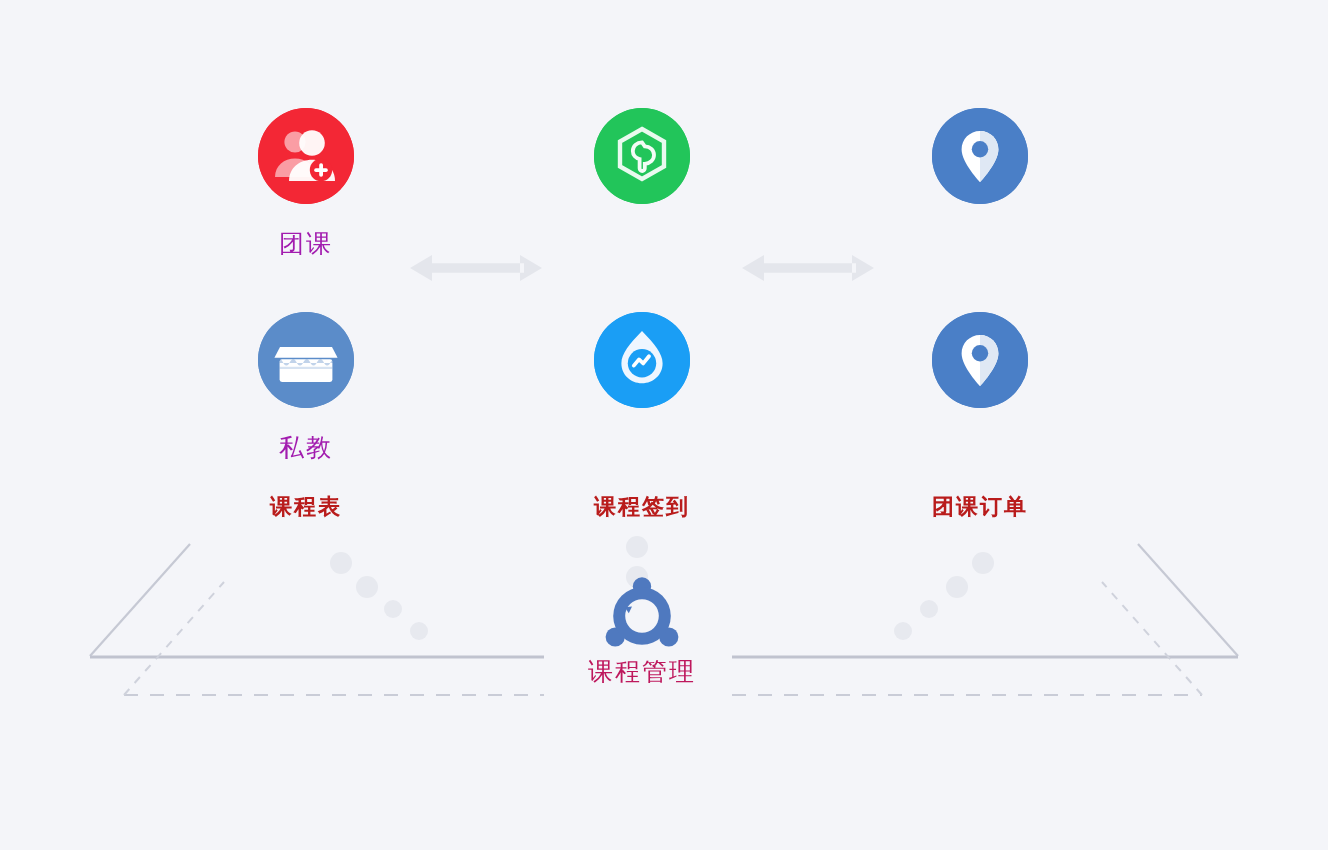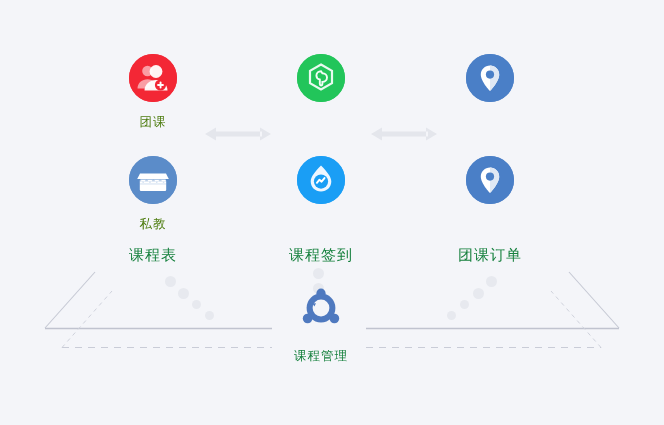--- a/index.html
+++ b/index.html
@@ -57,33 +57,33 @@
 
   .c-red   { background: #f32735; }
   .c-green { background: #22c55a; }
   .c-blue  { background: #4a7fc7; }
   .c-blue2 { background: #5b8cc9; }
   .c-cyan  { background: #1a9ef5; }
 
   .node-label {
     margin-top: 14px;
     font-size: 12.5px;
-    color: #4d7c0f;
+    color: #a21caf;
     letter-spacing: 1px;
     line-height: 1;
   }
 
   .section-title {
     position: absolute;
     top: 246px;
     width: 160px;
     text-align: center;
-    font-size: 15px;
-    color: #15803d;
-    font-weight: normal;
+    font-size: 11px;
+    color: #b91c1c;
+    font-weight: bold;
     letter-spacing: 1px;
   }
 
   
   .arrow {
     position: absolute;
     top: 126px;
     width: 66px;
     height: 16px;
   }
@@ -96,23 +96,23 @@
     left: 241px;
     top: 286px;
     width: 160px;
     text-align: center;
   }
   #bottom-node .circle-plain {
     width: 44px; height: 44px;
     margin: 0 auto;
   }
   #bottom-label {
-    margin-top: 20px;
+    margin-top: 0;
     font-size: 12.5px;
-    color: #15803d;
+    color: #be185d;
     letter-spacing: 1px;
     line-height: 1;
   }
 
   
   .dot {
     position: absolute;
     width: 11px; height: 11px;
     border-radius: 50%;
     background: #e7e9ef;

